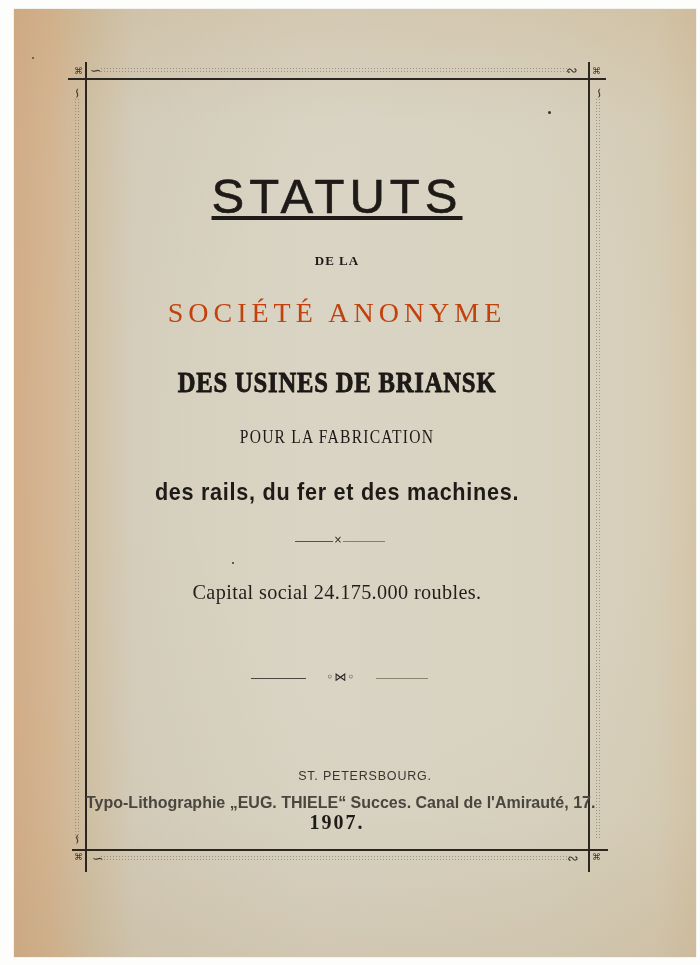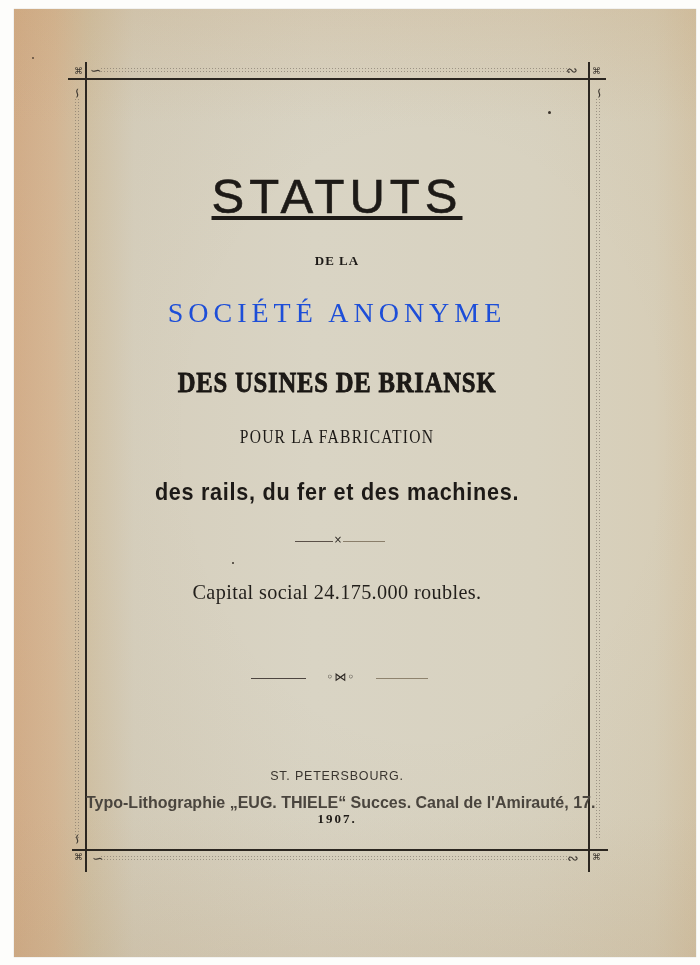--- a/index.html
+++ b/index.html
@@ -35,31 +35,31 @@
     position:absolute; width:9px; height:9px; font-size:9px; line-height:9px;
     color:#3b352e; font-family:"DejaVu Sans", sans-serif; text-align:center;
   }
   .swirl { position:absolute; font-family:"DejaVu Serif", serif; color:#3f3932; font-size:14px; line-height:14px; }
   .txt { position:absolute; left:86px; width:502px; text-align:center; color:#1d1a17; white-space:nowrap; }
   .t-statuts {
     top:168px; font-family:"Liberation Sans", sans-serif; font-size:49px; letter-spacing:5px;
     font-weight:normal;text-decoration:underline; -webkit-text-stroke:0.6px #1d1a17;
   }
   .t-dela { top:253px; font-family:"Liberation Serif", serif; font-weight:bold; font-size:13px; letter-spacing:1px; }
-  .t-societe { top:297px; font-family:"Liberation Serif", serif; font-size:28px; letter-spacing:5px; color:#1d4ed8; }
+  .t-societe { top:297px; font-family:"Liberation Serif", serif; font-size:28px; letter-spacing:5px; color:#c2410c; }
   .t-usines {
     top:365px; font-family:"Liberation Serif", serif; font-weight:bold; font-size:30px;
     transform:scaleX(0.82); transform-origin:center; letter-spacing:1px; -webkit-text-stroke:0.8px #14110e;
   }
   .t-pour { top:426px; font-family:"Liberation Serif", serif; font-size:19px; letter-spacing:1.5px; transform:scaleX(0.82); }
   .t-rails { top:478px; font-family:"Liberation Sans", sans-serif; font-weight:bold; font-size:24px; letter-spacing:0.8px; transform:scaleX(0.9); }
   .t-capital { top:579px; font-family:"Liberation Serif", serif; font-size:22px; letter-spacing:0.4px; transform:scaleX(0.92); color:#221f1b; }
-  .t-city { top:769px; font-family:"Liberation Sans", sans-serif; font-size:12.5px; letter-spacing:0.8px; color:#3a352f; }
+  .t-city { top:769px; font-family:"Liberation Sans", sans-serif; font-size:12.5px; letter-spacing:0.8px; color:#3a352f;padding-left:28px; }
   .t-printer { top:794px; font-family:"Liberation Sans", sans-serif; font-size:16px; color:#4a453e;font-weight:bold; }
-  .t-year { top:811px; font-family:"Liberation Serif", serif; font-weight:bold; font-size:13px; letter-spacing:2px; color:#1f1b17; }
+  .t-year { top:811px; font-family:"Liberation Serif", serif; font-weight:bold; font-size:20px; letter-spacing:2px; color:#1f1b17; }
   .rule { position:absolute; height:1px; background:#5a5048; }
   .orn { position:absolute; font-family:"DejaVu Sans", sans-serif; color:#2c2723; text-align:center; }
 </style>
 </head>
 <body>
 
 <div class="paper"></div>
 
 <div>
 

